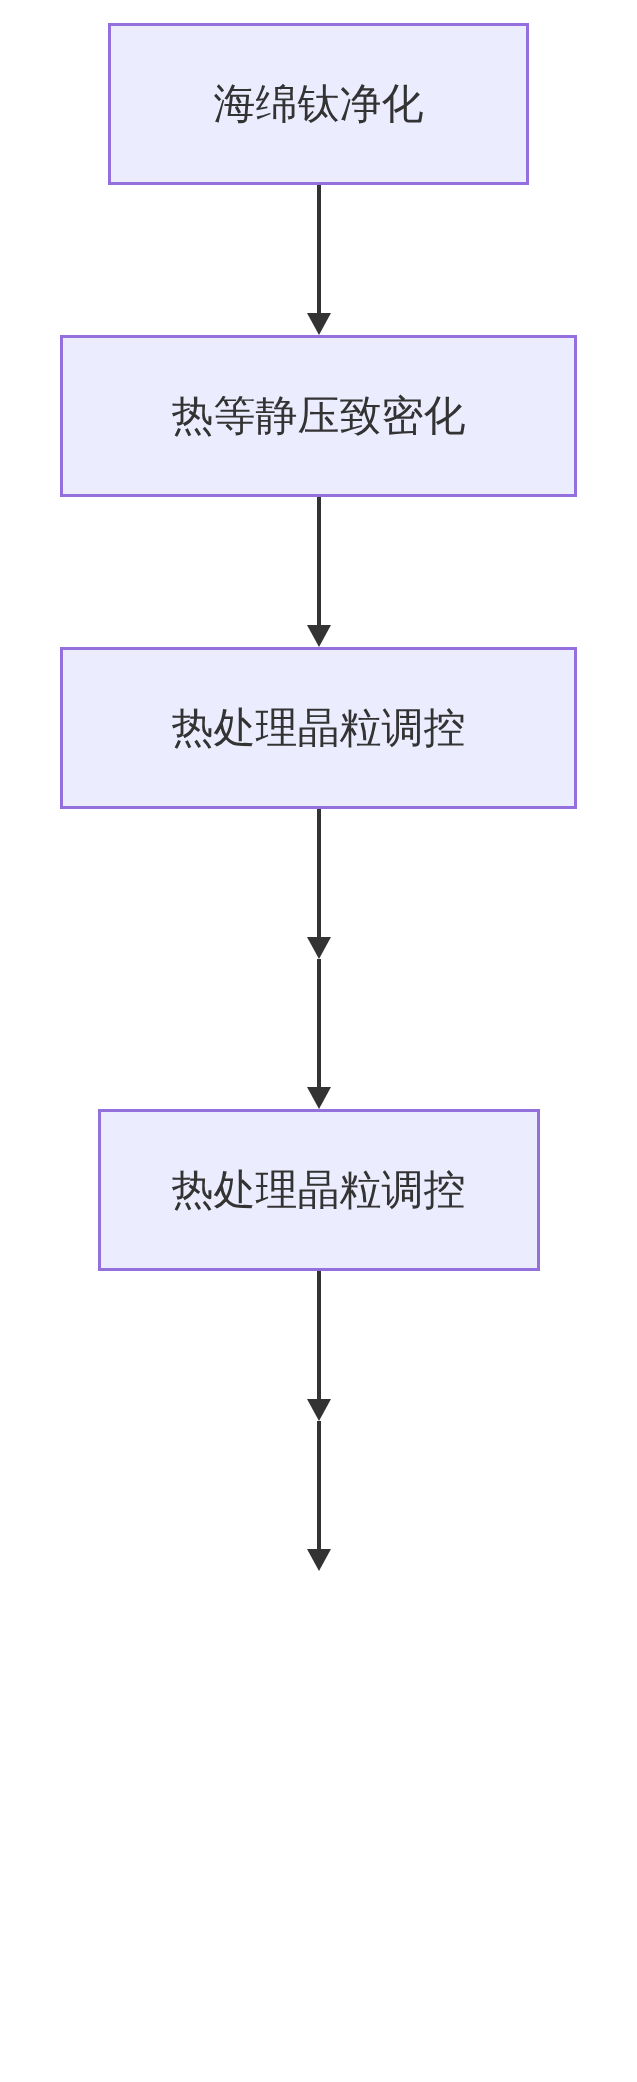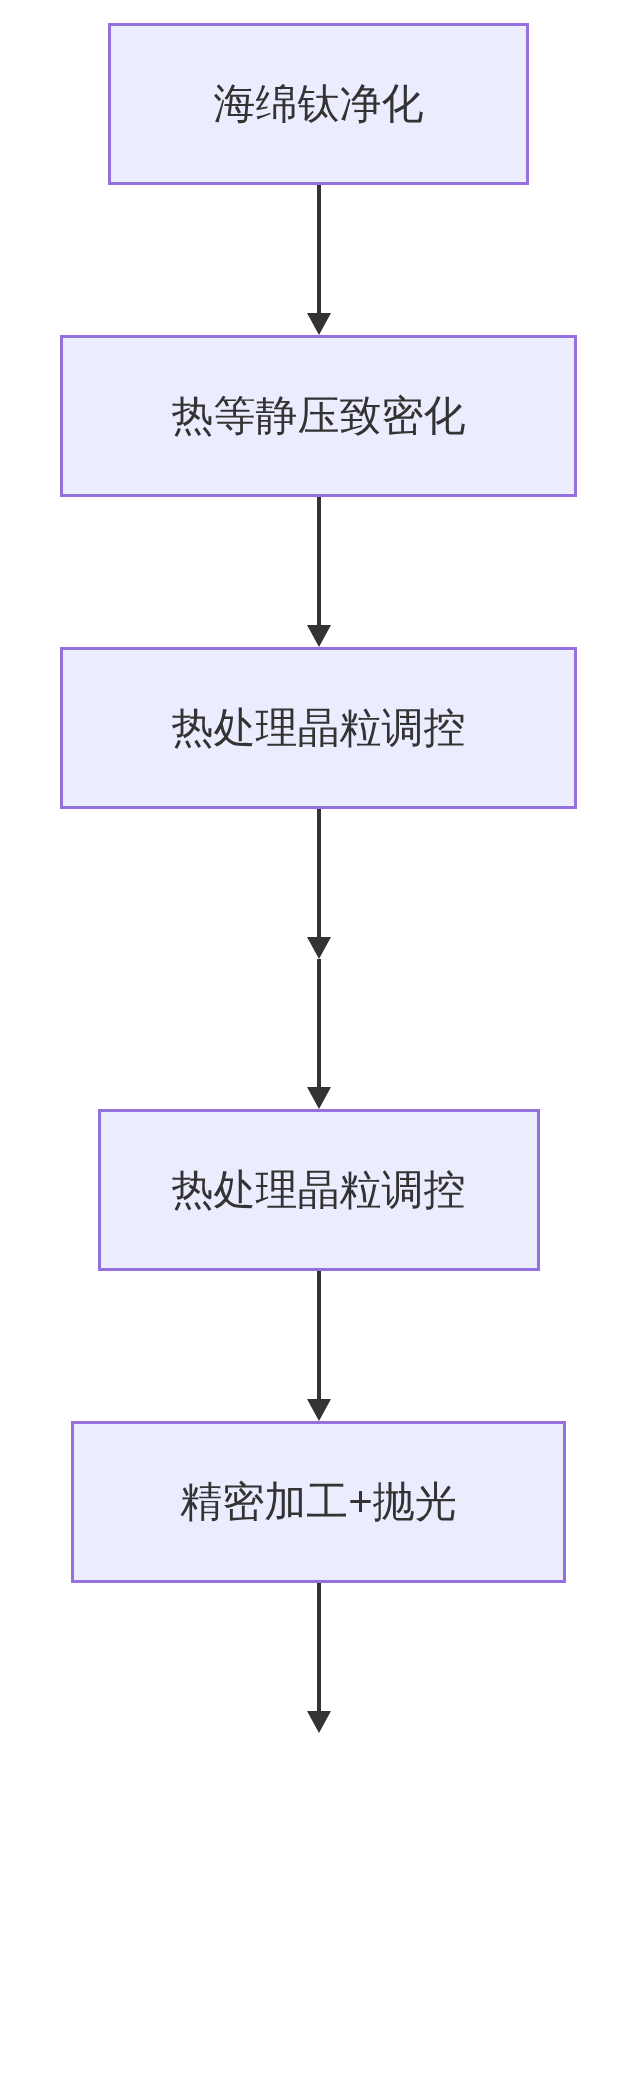--- a/index.html
+++ b/index.html
@@ -94,23 +94,20 @@
 
   <div class="node" style="width:442px">
     <span>热处理晶粒调控</span>
   </div>
 
   <div class="arrow">
     <div class="shaft"></div>
     <div class="head"></div>
   </div>
 
-  <div class="node" style="width:495px">
-    <span>精密加工+抛光</span>
-  </div>
 
   <div class="arrow">
     <div class="shaft"></div>
     <div class="head"></div>
   </div>
 
 
 </div>
 
 </body></html>

